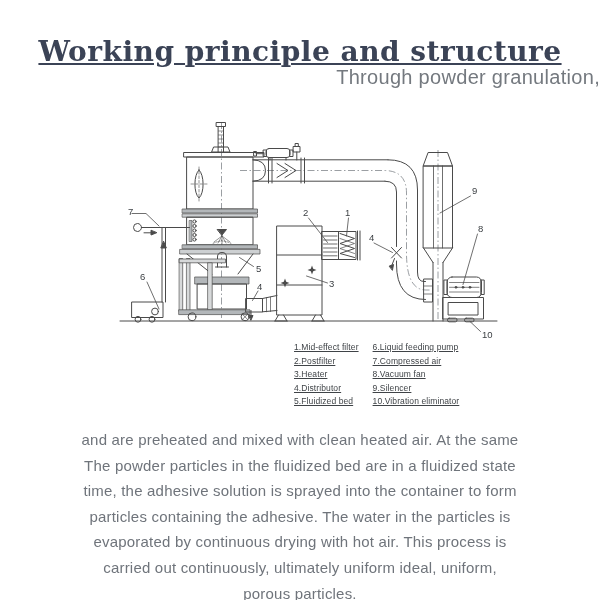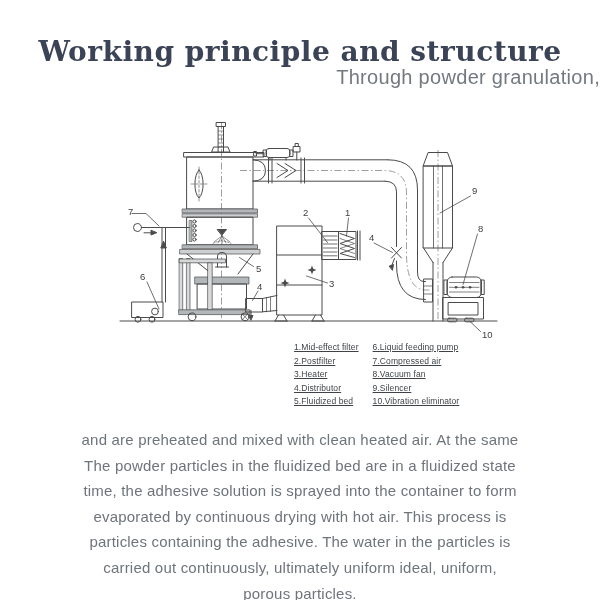--- a/index.html
+++ b/index.html
@@ -3,21 +3,21 @@
 <meta charset="utf-8">
 <style>
   html,body{margin:0;padding:0;}
   body{
     width:600px;height:600px;position:relative;background:#ffffff;
     font-family:"Liberation Sans", sans-serif;overflow:hidden;
   }
   .title{
     position:absolute;top:16px;left:0;width:600px;text-align:center;
     font-family:"DejaVu Serif", serif;font-weight:700;font-size:28px;
-    color:#3b4356;letter-spacing:.5px;
+    color:#3b4356;letter-spacing:.5px;text-decoration:underline;
   }
   .subtitle{
     position:absolute;top:64px;left:0;width:600px;text-align:right;
     font-size:20px;line-height:27px;color:#74797f;letter-spacing:.3px;
   }
   .subtitle div{white-space:nowrap;}
   .diagram-svg{position:absolute;top:0;left:0;width:600px;height:600px;}
   .legend{
     position:absolute;top:341px;left:294px;display:flex;gap:14px;
     font-size:8.5px;color:#3f4347;letter-spacing:.1px;
@@ -231,17 +231,17 @@
     <div class="legend-item">8.Vacuum fan</div>
     <div class="legend-item">9.Silencer</div>
     <div class="legend-item">10.Vibration eliminator</div>
   </div>
 </div>
 
 <div class="desc">
   <div>and are preheated and mixed with clean heated air. At the same</div>
   <div>The powder particles in the fluidized bed are in a fluidized state</div>
   <div>time, the adhesive solution is sprayed into the container to form</div>
+  <div>particles containing the adhesive. The water in the particles is</div>
   <div>evaporated by continuous drying with hot air. This process is</div>
-  <div>particles containing the adhesive. The water in the particles is</div>
   <div>carried out continuously, ultimately uniform ideal, uniform,</div>
   <div>porous particles.</div>
 </div>
 
 </body></html>

